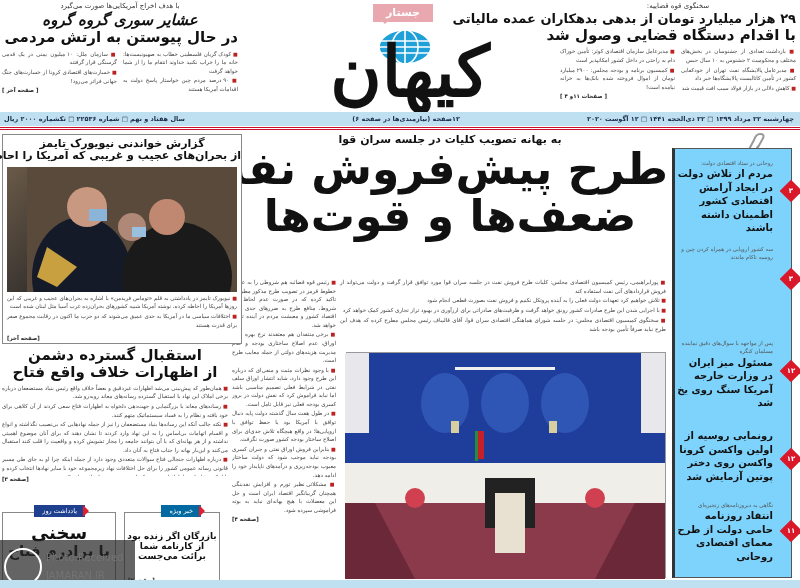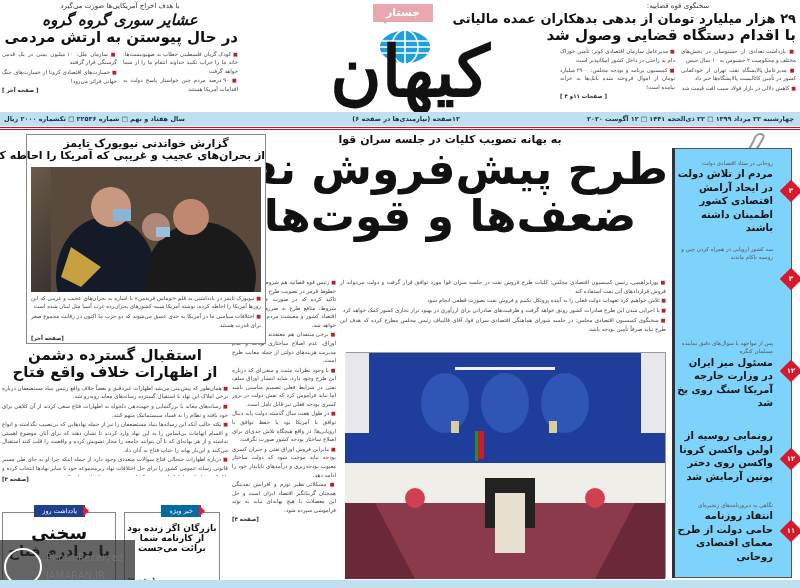--- a/index.html
+++ b/index.html
@@ -144,21 +144,21 @@
     <rect x="0" y="110" width="320" height="40" fill="#f0eee8"></rect>
     <polygon points="0,150 320,150 320,226 0,226" fill="#6a2838"></polygon>
     <polygon points="30,150 290,150 250,226 70,226" fill="#8a3a4a"></polygon>
     <rect x="140" y="125" width="50" height="50" fill="#222"></rect>
     <rect x="150" y="140" width="30" height="60" fill="#e8e0d0"></rect>
     <circle cx="70" cy="145" r="10" fill="#d04050"></circle>
     <circle cx="250" cy="145" r="10" fill="#d04050"></circle>
   </svg>
 </div>
 
-<div class="abs boxed" style="left:2px;top:134px;width:240px;height:210px;margin-left:24px;">
+<div class="abs boxed" style="left:2px;top:134px;width:240px;height:210px;">
   <div class="hl" style="font-size:11px;margin-top:3px;">گزارش خواندنی نیویورک تایمز</div>
   <div class="hl" style="font-size:11px;">از بحران‌های عجیب و غریبی که آمریکا را احاطه کرده است</div>
   <div class="photo-ny" style="margin:4px 4px 0;height:125px;position:relative;overflow:hidden;">
     <svg width="210" height="125" viewBox="0 0 210 125">
       <rect width="210" height="125" fill="#5a4a3c"></rect>
       <ellipse cx="55" cy="110" rx="50" ry="60" fill="#151a28"></ellipse>
       <circle cx="60" cy="40" r="20" fill="#c89880"></circle>
       <rect x="62" y="42" width="18" height="12" fill="#8ab4d8"></rect>
       <ellipse cx="150" cy="110" rx="55" ry="55" fill="#1a1a1a"></ellipse>
       <circle cx="140" cy="50" r="18" fill="#c08870"></circle>
@@ -181,21 +181,21 @@
     <p>همان‌طور که پیش‌بینی می‌شد اظهارات غیردقیق و بعضاً خلاف واقع رئیس بنیاد مستضعفان درباره برخی املاک این نهاد با استقبال گسترده رسانه‌های معاند روبه‌رو شد.</p>
     <p>رسانه‌های معاند با بزرگنمایی و جهت‌دهی دلخواه به اظهارات فتاح سعی کردند از آن کلاهی برای خود بافته و نظام را به فساد سیستماتیک متهم کنند.</p>
     <p>نکته جالب آنکه این رسانه‌ها بنیاد مستضعفان را نیز از جمله نهادهایی که بی‌نصیب نگذاشته و انواع و اقسام اتهامات بی‌اساس را به این نهاد وارد کردند تا نشان دهند که برای آنان موضوع اهمیتی نداشته و از هر بهانه‌ای که با آن بتوانند جامعه را مجاز تشویش کرده و واقعیت را قلب کنند استقبال می‌کنند و این‌بار بهانه را جناب فتاح به آنان داد.</p>
     <p>درباره اظهارات جنجالی فتاح سوالات متعددی وجود دارد از جمله اینکه چرا او به جای طی مسیر قانونی رسانه عمومی کشور را برای حل اختلافات نهاد زیرمجموعه خود با سایر نهادها انتخاب کرده و یا اینکه مشاوران و اطرافیان وی چه کسانی هستند و چه اهدافی دارند؟</p>
   </div>
   <div class="pageref" style="text-align:left;">[صفحه ۳]</div>
 </div>
 
 <div class="abs boxed" style="left:124px;top:512px;width:96px;height:74px;">
   <div class="tagflag" style="right:18px;background:#0369a1;">خبر ویژه</div>
-  <div class="hl" style="font-size:9px;margin-top:10px;text-align:center;">بازرگان اگر زنده بود</div>
+  <div class="hl" style="font-size:9px;margin-top:18px;text-align:center;">بازرگان اگر زنده بود</div>
   <div class="hl" style="font-size:9px;">از کارنامه شما</div>
   <div class="hl" style="font-size:9px;">برائت می‌جست</div>
   <div class="pageref" style="position:absolute;left:3px;bottom:2px;">[صفحه ۲]</div>
 </div>
 
 <div class="abs boxed" style="left:2px;top:512px;width:114px;height:74px;">
   <div class="tagflag" style="right:30px;background:#1f3f8f;">یادداشت روز</div>
   <div class="hl" style="font-size:18px;margin-top:10px;">سخنی</div>
   <div class="hl" style="font-size:15px;">با برادرم فتاح</div>
 </div>

